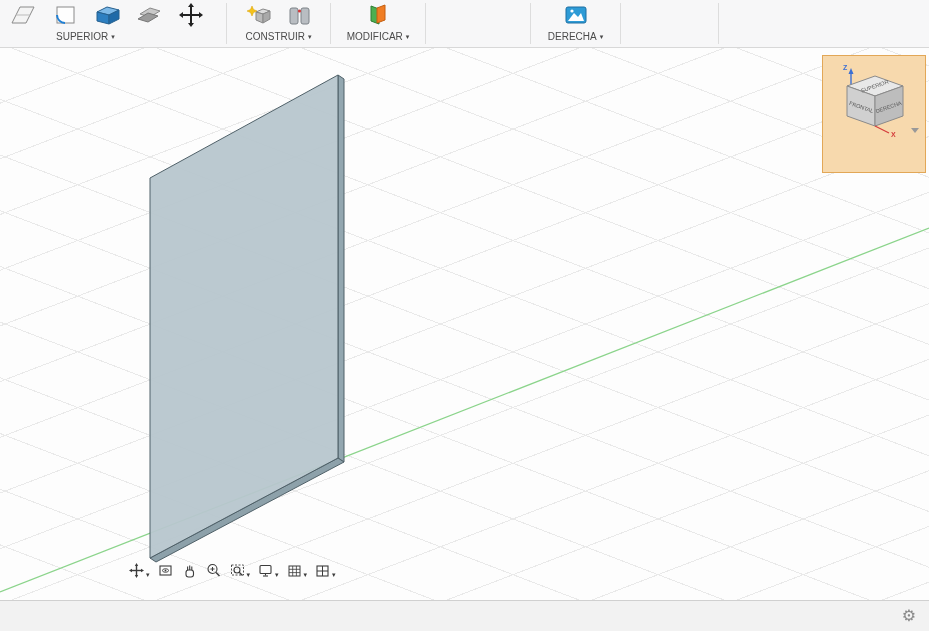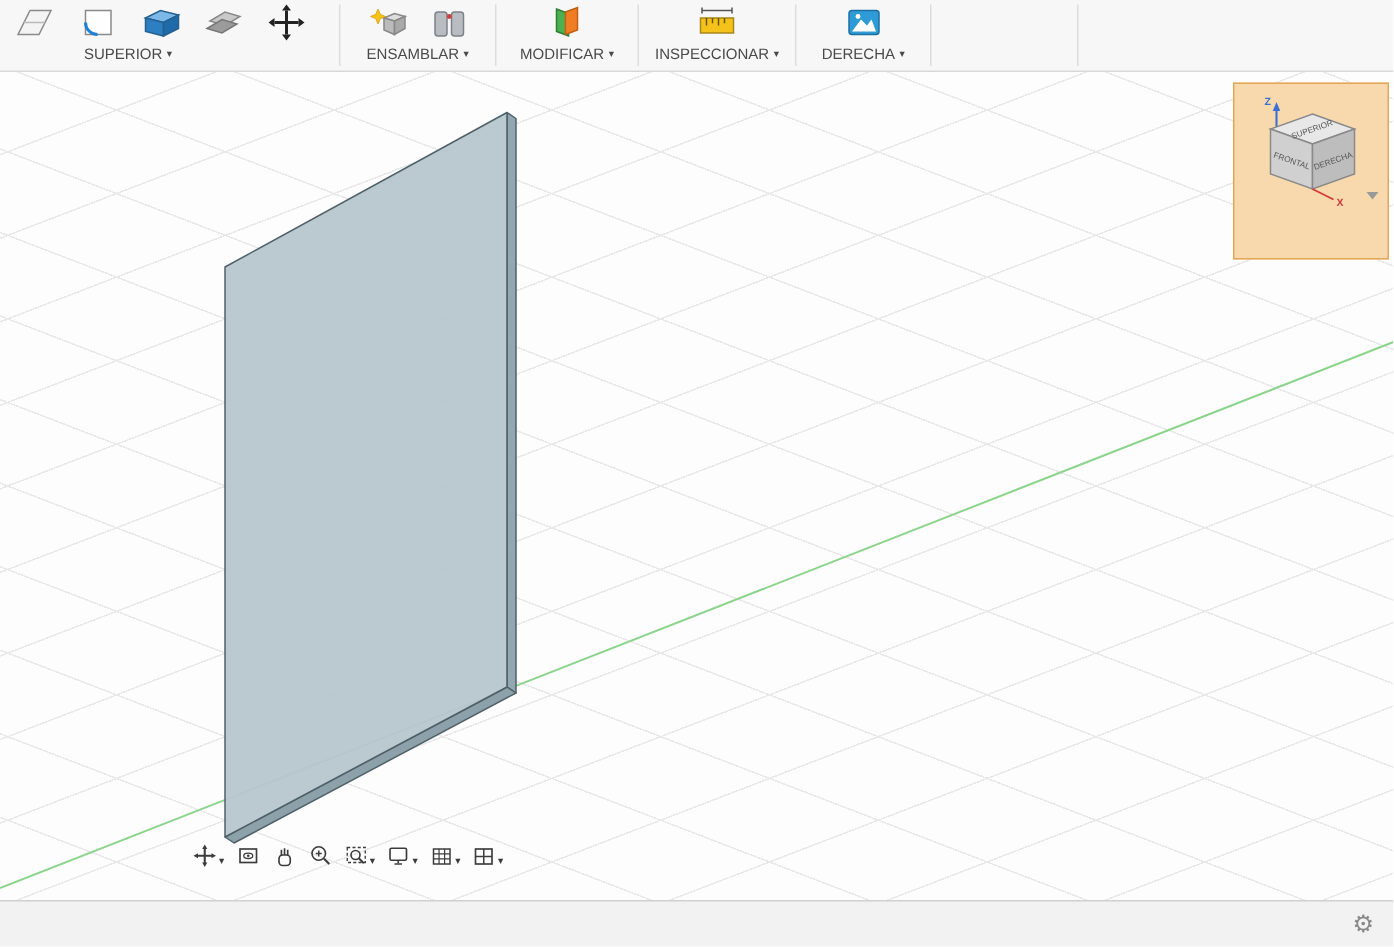--- a/index.html
+++ b/index.html
@@ -112,21 +112,21 @@
         </span>
         <span class="tbi">
           <svg width="30" height="26" viewBox="0 0 30 26">
             <rect x="6" y="6" width="8" height="16" rx="2" fill="#b9bdc2" stroke="#7c8288"></rect>
             <rect x="17" y="6" width="8" height="16" rx="2" fill="#b9bdc2" stroke="#7c8288"></rect>
             <circle cx="15.5" cy="9" r="1.6" fill="#d43b3b"></circle>
           </svg>
         </span>
       </div>
       <div class="tb-label">
-        <span>ENSAMBLAR</span>
+        <span>CONSTRUIR</span>
         <span class="caret">▾</span>
       </div>
     </div>
     <div class="divider" style="left:330px;"></div>
 
     <div class="tb-group" style="left:331px;width:94px;">
       <div class="tb-icons">
         <span class="tbi">
           <svg width="30" height="26" viewBox="0 0 30 26">
             <path d="M8,4 L16,7 L16,22 L8,19 Z" fill="#4caf50" stroke="#2e7d32"></path>
@@ -134,40 +134,20 @@
           </svg>
         </span>
       </div>
       <div class="tb-label">
         <span>MODIFICAR</span>
         <span class="caret">▾</span>
       </div>
     </div>
     <div class="divider" style="left:425px;"></div>
 
-    <div class="tb-group" style="left:426px;width:104px;">
-      <div class="tb-icons">
-        <span class="tbi">
-          <svg width="30" height="26" viewBox="0 0 30 26">
-            <line x1="5" y1="5" x2="25" y2="5" stroke="#555"></line>
-            <line x1="5" y1="3" x2="5" y2="7" stroke="#555"></line>
-            <line x1="25" y1="3" x2="25" y2="7" stroke="#555"></line>
-            <rect x="4" y="10" width="22" height="10" fill="#f5c21b" stroke="#a8861a"></rect>
-            <line x1="8" y1="10" x2="8" y2="15" stroke="#6b5600"></line>
-            <line x1="12" y1="10" x2="12" y2="13.5" stroke="#6b5600"></line>
-            <line x1="16" y1="10" x2="16" y2="15" stroke="#6b5600"></line>
-            <line x1="20" y1="10" x2="20" y2="13.5" stroke="#6b5600"></line>
-          </svg>
-        </span>
-      </div>
-      <div class="tb-label">
-        <span>INSPECCIONAR</span>
-        <span class="caret">▾</span>
-      </div>
-    </div>
     <div class="divider" style="left:530px;"></div>
 
     <div class="tb-group" style="left:531px;width:89px;">
       <div class="tb-icons">
         <span class="tbi">
           <svg width="30" height="26" viewBox="0 0 30 26">
             <rect x="5" y="5" width="20" height="16" rx="2" fill="#2e9bd6" stroke="#1c6fa3"></rect>
             <path d="M7,19 L13,11 L17,15 L20,11 L23,19 Z" fill="#ffffff"></path>
             <circle cx="11" cy="9" r="1.6" fill="#ffffff"></circle>
           </svg>

